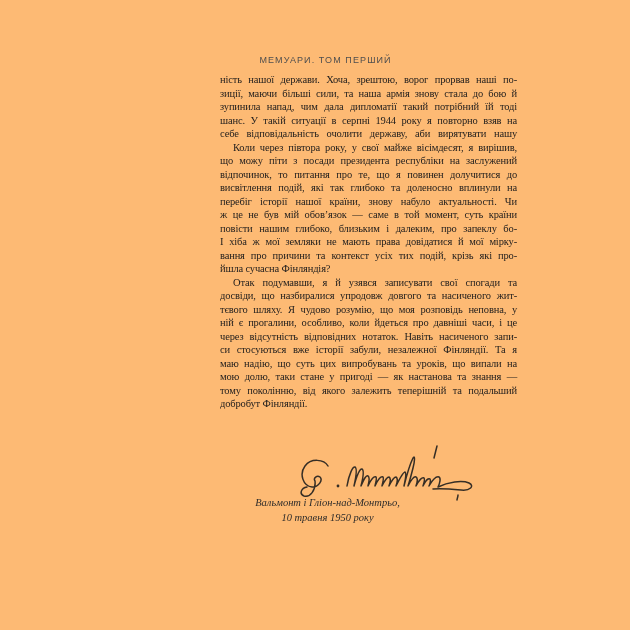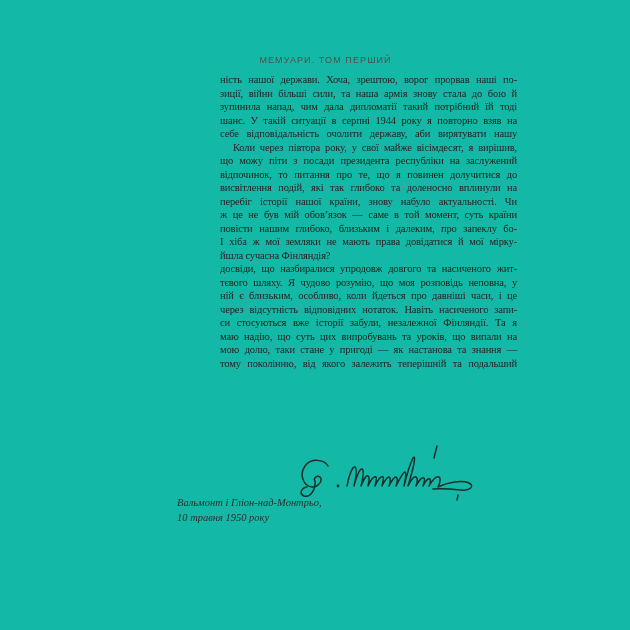--- a/index.html
+++ b/index.html
@@ -5,21 +5,21 @@
   html, body { margin: 0; padding: 0; }
   body {
     width: 630px; height: 630px;
     background: #ffffff;
     position: relative;
     overflow: hidden;
     font-family: "Liberation Serif", serif;
   }
   .page {
     position: absolute; inset: 0;
-    background: #14b8a6;
+    background: #fdba74;
     padding-left: 28px;
   }
   .running-head {
     position: absolute;
     left: 177px; top: 55px; width: 297px;
     text-align: center;
     font-family: "Liberation Sans", sans-serif;
     font-size: 9px;
     letter-spacing: 1.1px;
     color: #4e4e4e;
@@ -46,62 +46,65 @@
   .line.indent { text-indent: 13px; }
   .signature-wrap {
     position: absolute;
     left: 294px; top: 442px;
     width: 188px; height: 62px;
   }
   .signature-wrap svg { display: block; }
   .dateline {
     position: absolute;
     left: 177px; top: 496px; width: 301px;
-    text-align: left;
+    text-align: center;
     font-style: italic;
     font-size: 10.5px;
     line-height: 14.5px;
     color: #2e2c2a;
   }
 </style>
 </head>
 <body>
 
 <div class="page">
 
   <div class="running-head">МЕМУАРИ. ТОМ ПЕРШИЙ</div>
 
   <div class="text-block" id="text-block">
       <div class="para">
         <div class="line">ність нашої держави. Хоча, зрештою, ворог прорвав наші по-</div>
-        <div class="line">зиції, війни більші сили, та наша армія знову стала до бою й</div>
+        <div class="line">зиції, маючи більші сили, та наша армія знову стала до бою й</div>
         <div class="line">зупинила напад, чим дала дипломатії такий потрібний їй тоді</div>
         <div class="line">шанс. У такій ситуації в серпні 1944 року я повторно взяв на</div>
         <div class="line">себе відповідальність очолити державу, аби вирятувати нашу</div>
       </div>
       <div class="para">
         <div class="line indent">Коли через півтора року, у свої майже вісімдесят, я вирішив,</div>
         <div class="line">що можу піти з посади президента республіки на заслужений</div>
         <div class="line">відпочинок, то питання про те, що я повинен долучитися до</div>
         <div class="line">висвітлення подій, які так глибоко та доленосно вплинули на</div>
         <div class="line">перебіг історії нашої країни, знову набуло актуальності. Чи</div>
         <div class="line">ж це не був мій обов’язок — саме в той момент, суть країни</div>
         <div class="line">повісти нашим глибоко, близьким і далеким, про запеклу бо-</div>
         <div class="line">І хіба ж мої земляки не мають права довідатися й мої мірку-</div>
+        <div class="line">вання про причини та контекст усіх тих подій, крізь які про-</div>
         <div class="line last">йшла сучасна Фінляндія?</div>
       </div>
       <div class="para">
+        <div class="line indent">Отак подумавши, я й узявся записувати свої спогади та</div>
         <div class="line">досвіди, що назбиралися упродовж довгого та насиченого жит-</div>
         <div class="line">тєвого шляху. Я чудово розумію, що моя розповідь неповна, у</div>
-        <div class="line">ній є близьким, особливо, коли йдеться про давніші часи, і це</div>
+        <div class="line">ній є прогалини, особливо, коли йдеться про давніші часи, і це</div>
         <div class="line">через відсутність відповідних нотаток. Навіть насиченого запи-</div>
         <div class="line">си стосуються вже історії забули, незалежної Фінляндії. Та я</div>
         <div class="line">маю надію, що суть цих випробувань та уроків, що випали на</div>
         <div class="line">мою долю, таки стане у пригоді — як настанова та знання —</div>
         <div class="line">тому поколінню, від якого залежить теперішній та подальший</div>
+        <div class="line last">добробут Фінляндії.</div>
       </div>
     </div>
 
   <div class="signature-wrap">
     <svg width="188" height="62" viewBox="0 0 188 62" fill="none" stroke="#1b1b1b" stroke-width="1.5" stroke-linecap="round" stroke-linejoin="round" opacity="0.88" aria-label="G. Mannerheim">
 
       <path d="M143 4 C142 8 141 12 140 16"></path>
 
       <path d="M34 24 C30 17 17 16 11 24 C5 32 9 44 18 45 C25 45 29 38 26 35 C23 33 19 36 21 39 C22 48 16 56 10 54 C5 52 7 46 13 45"></path>
 

